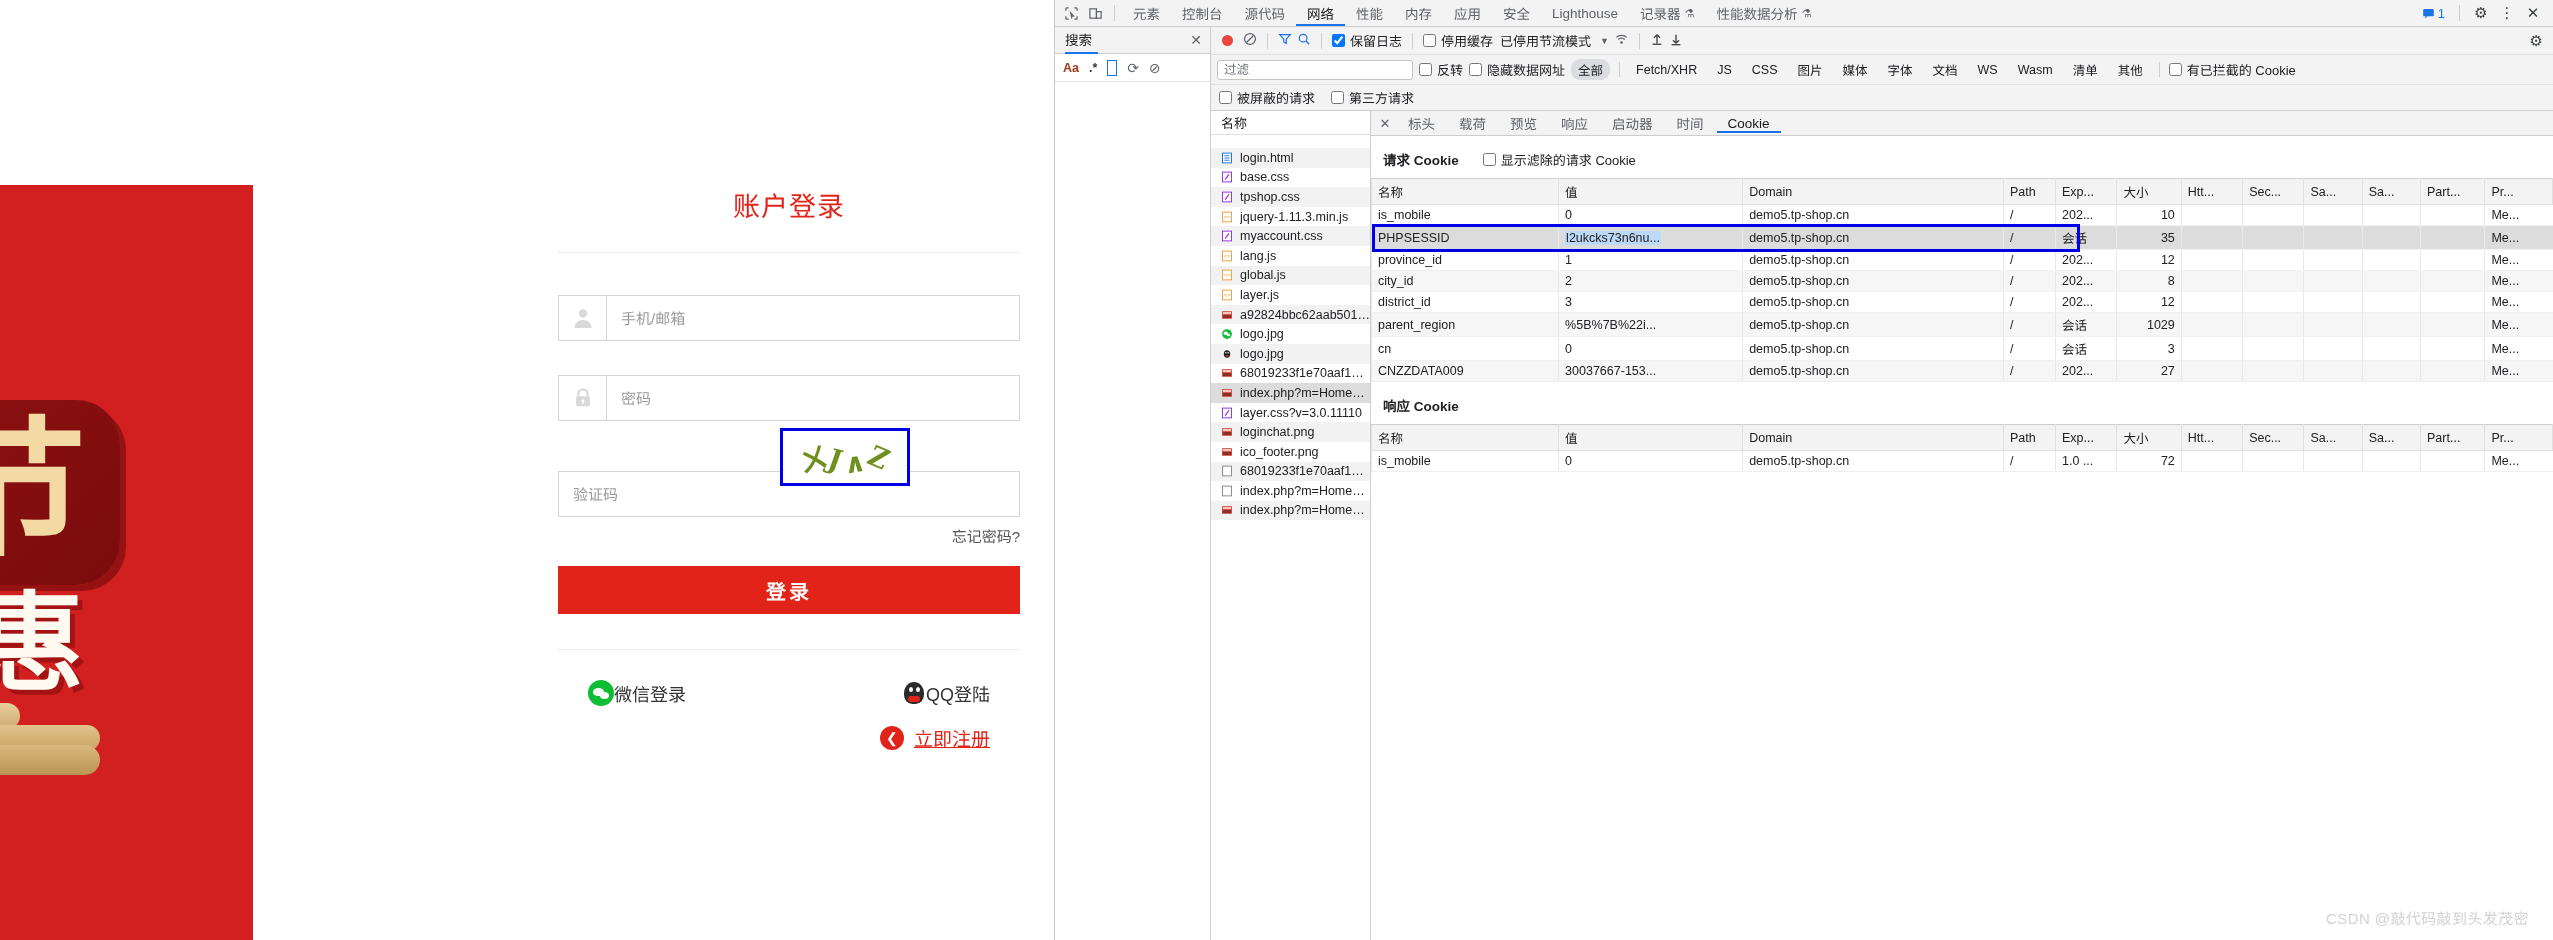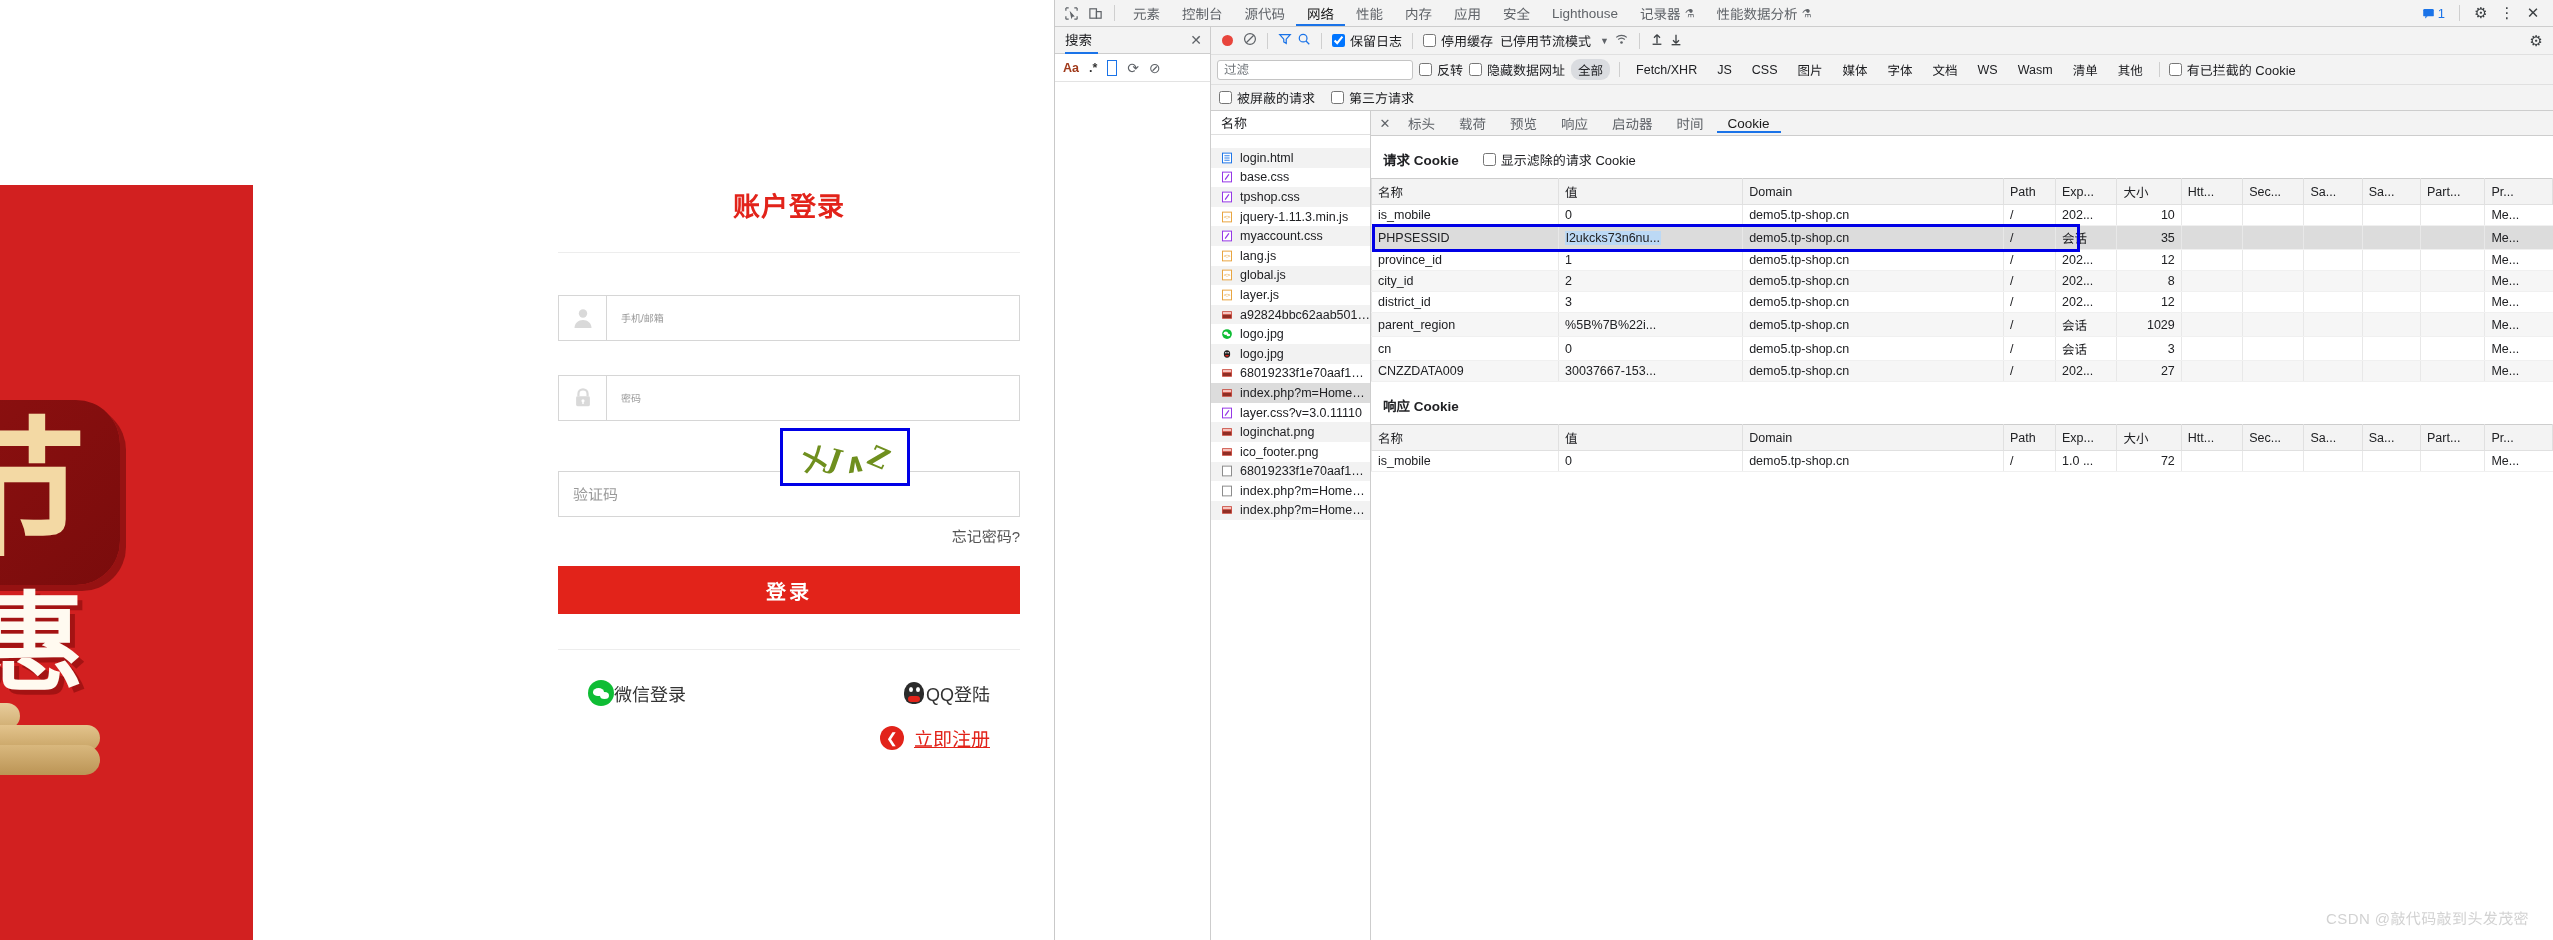--- a/index.html
+++ b/index.html
@@ -73,21 +73,21 @@
     border-radius: 14px;
   }
 
   .login-card {
     position: absolute;
     left: 558px; top: 185px;
     width: 462px;
   }
   .login-title {
     text-align: center;
-    font-size: 27px; font-weight: 700;
+    font-size: 27px; font-weight: 400;
     color: #e2231a;
     letter-spacing: 1px;
     padding-bottom: 28px;
     border-bottom: 1px solid #ededed;
   }
   .form-area { padding-top: 42px; }
   .field-row {
     display: flex; align-items: stretch;
     height: 46px;
     border: 1px solid #d6d6d6;
@@ -98,21 +98,21 @@
     width: 48px;
     border-right: 1px solid #d6d6d6;
     display:flex; align-items:center; justify-content:center;
     background:#fff;
   }
   .field-icon svg { display:block; }
   .field-input {
     flex: 1;
     border: 0; outline: 0;
     padding: 0 14px;
-    font-size: 10px;
+    font-size: 15px;
     color: #333;
     font-family: "Liberation Sans", sans-serif;
     background: transparent;
   }
   .field-input::placeholder { color: #9a9a9a; }
 
   .captcha-row {
     position: relative;
     height: 46px;
     margin-bottom: 24px;

